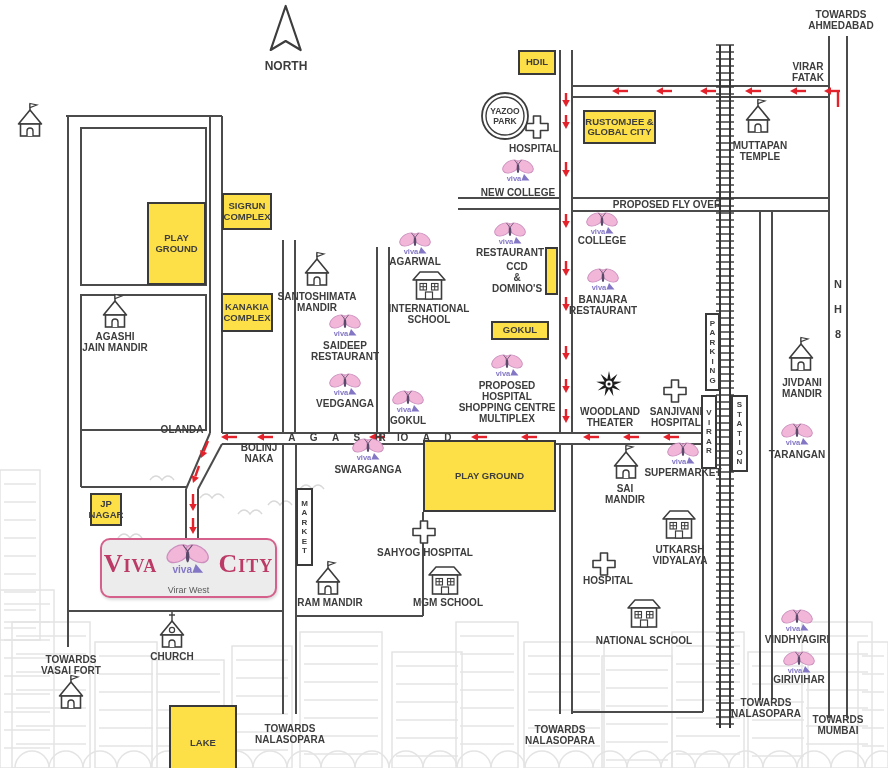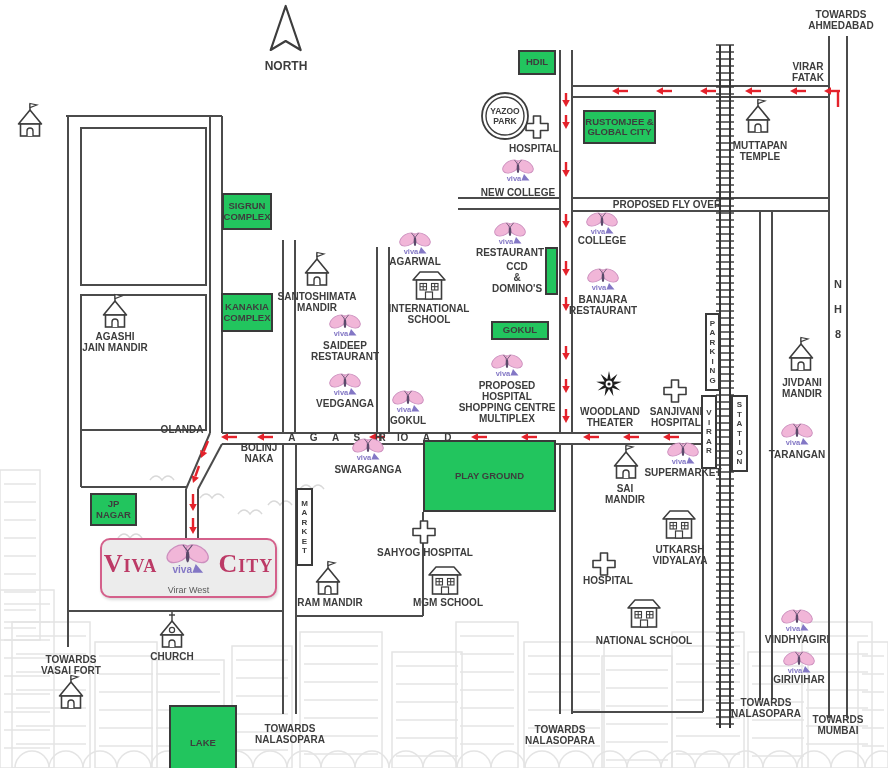--- a/index.html
+++ b/index.html
@@ -1,21 +1,21 @@
 <!DOCTYPE html>
 <html><head>
 <meta charset="utf-8">
 <style>
   html,body{margin:0;padding:0;background:#ffffff;}
   #site-map{position:relative;width:888px;height:768px;background:#ffffff;overflow:hidden;
             font-family:"Liberation Sans",sans-serif;}
   #map-svg{position:absolute;left:0;top:0;}
   .lbl{position:absolute;transform:translateX(-50%);text-align:center;white-space:pre;
        font:bold 10px/11px "Liberation Sans",sans-serif;color:#3d3d3d;}
-  .box{position:absolute;border:2px solid #3a3a3a;background:#22c55e;display:flex;align-items:center;
+  .box{position:absolute;border:2px solid #3a3a3a;background:#fde047;display:flex;align-items:center;
        justify-content:center;text-align:center;white-space:pre;box-sizing:border-box;
        font:bold 9.5px/10.5px "Liberation Sans",sans-serif;color:#3d3d3d;}
   .vbox{position:absolute;border:2px solid #3a3a3a;background:#fff;display:flex;align-items:center;
        justify-content:center;text-align:center;white-space:pre;box-sizing:border-box;
        font:bold 8px/9.5px "Liberation Sans",sans-serif;color:#3d3d3d;}
   .icon{position:absolute;transform:translate(-50%,-50%);line-height:0;}
   #viva-logo{position:absolute;left:100px;top:538px;width:177px;height:60px;box-sizing:border-box;
        border:2.5px solid #d4608b;border-radius:10px;background:#ececec;
        display:flex;flex-direction:column;align-items:center;justify-content:center;
        box-shadow:1px 2px 3px rgba(0,0,0,0.15);}
@@ -458,23 +458,25 @@
     <div class="lbl" style="left: 838px; top: 714px;">TOWARDS
 MUMBAI</div>
     <div class="box" style="left: 518px; top: 50px; width: 38px; height: 25px;">HDIL</div>
     <div class="box" style="left: 583px; top: 110px; width: 73px; height: 34px;">RUSTOMJEE &amp;
 GLOBAL CITY</div>
     <div class="box" style="left: 222px; top: 193px; width: 50px; height: 37px;">SIGRUN
 COMPLEX</div>
     <div class="box" style="left: 221px; top: 293px; width: 52px; height: 39px;">KANAKIA
 COMPLEX</div>
     <div class="box" style="left: 491px; top: 321px; width: 58px; height: 19px;">GOKUL</div>
-    <div class="box" style="left: 90px; top: 493px; width: 47px; height: 33px;">JP
+    <div class="box" style="left: 90px; top: 493px; width: 32px; height: 33px;">JP
 NAGAR</div>
     <div class="box" style="left: 169px; top: 705px; width: 68px; height: 76px;">LAKE</div>
+    <div class="box" style="left: 147px; top: 202px; width: 59px; height: 83px;">PLAY
+GROUND</div>
     <div class="box" style="left: 423px; top: 440px; width: 133px; height: 72px;">PLAY GROUND</div>
     <div class="box" style="left: 545px; top: 247px; width: 13px; height: 48px;"></div>
     <div class="vbox" style="left: 705px; top: 313px; width: 15px; height: 78px;">P
 A
 R
 K
 I
 N
 G</div>
     <div class="vbox" style="left: 701px; top: 395px; width: 16px; height: 74px;">V

